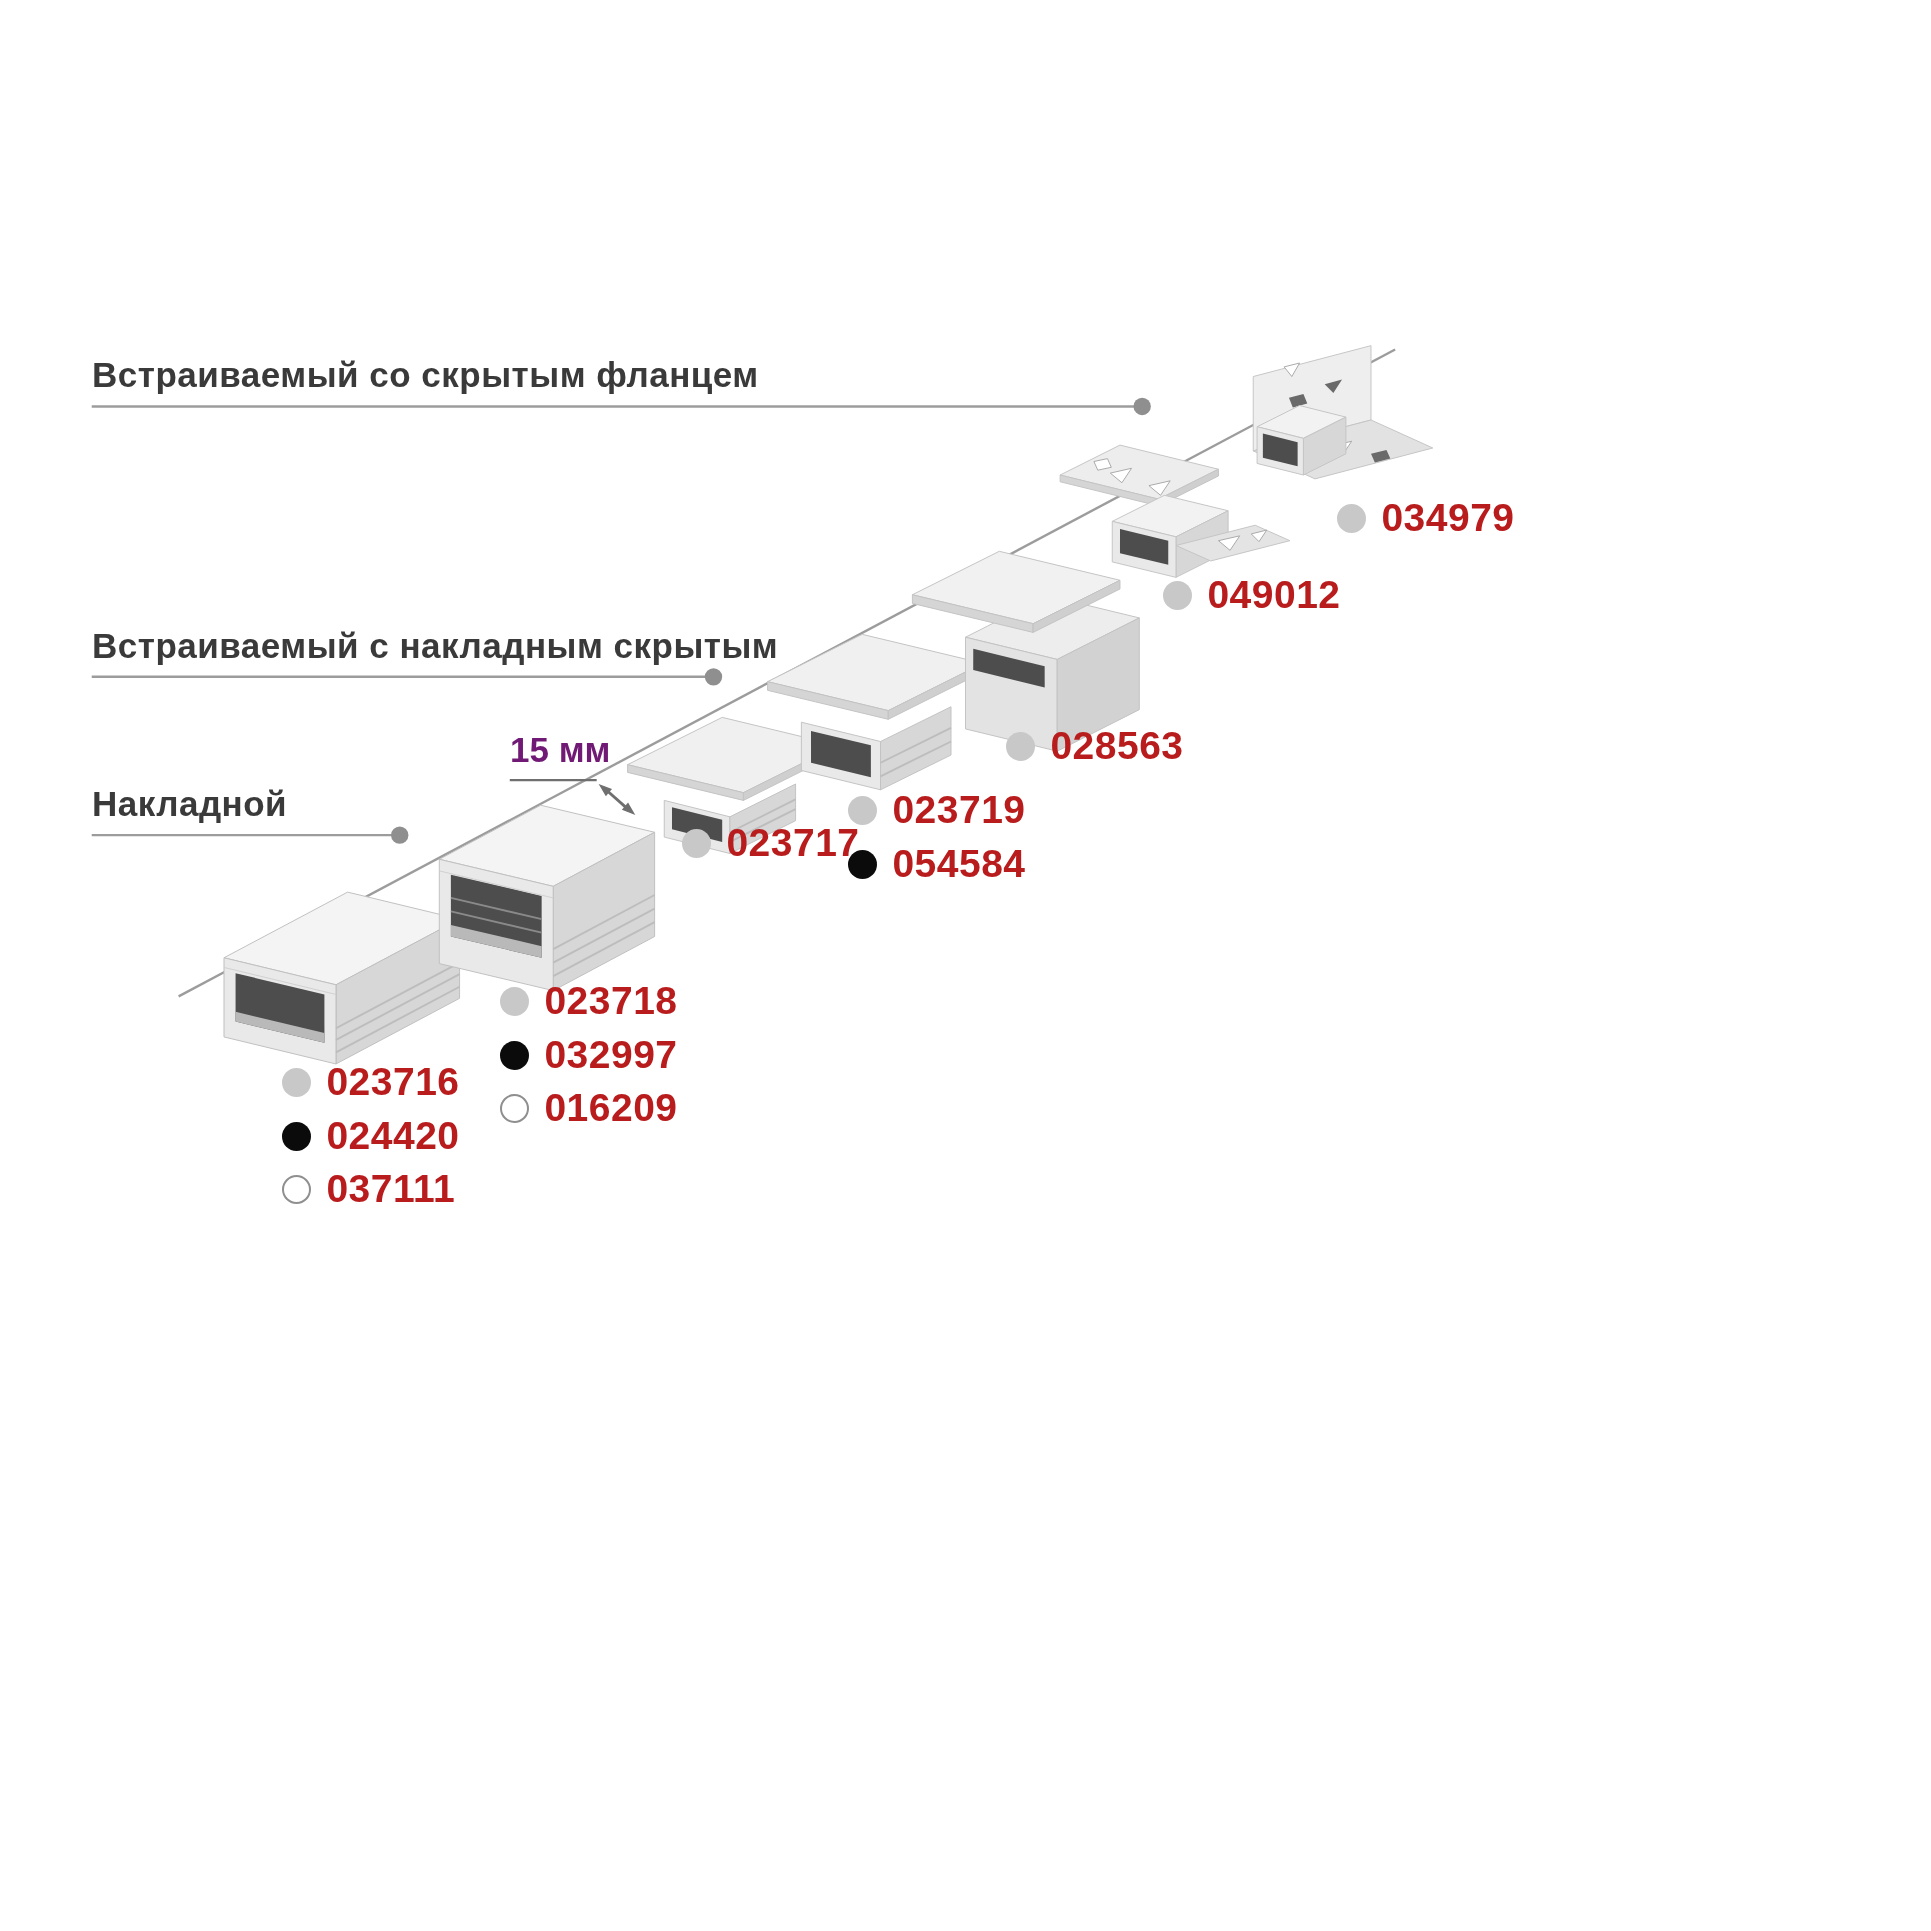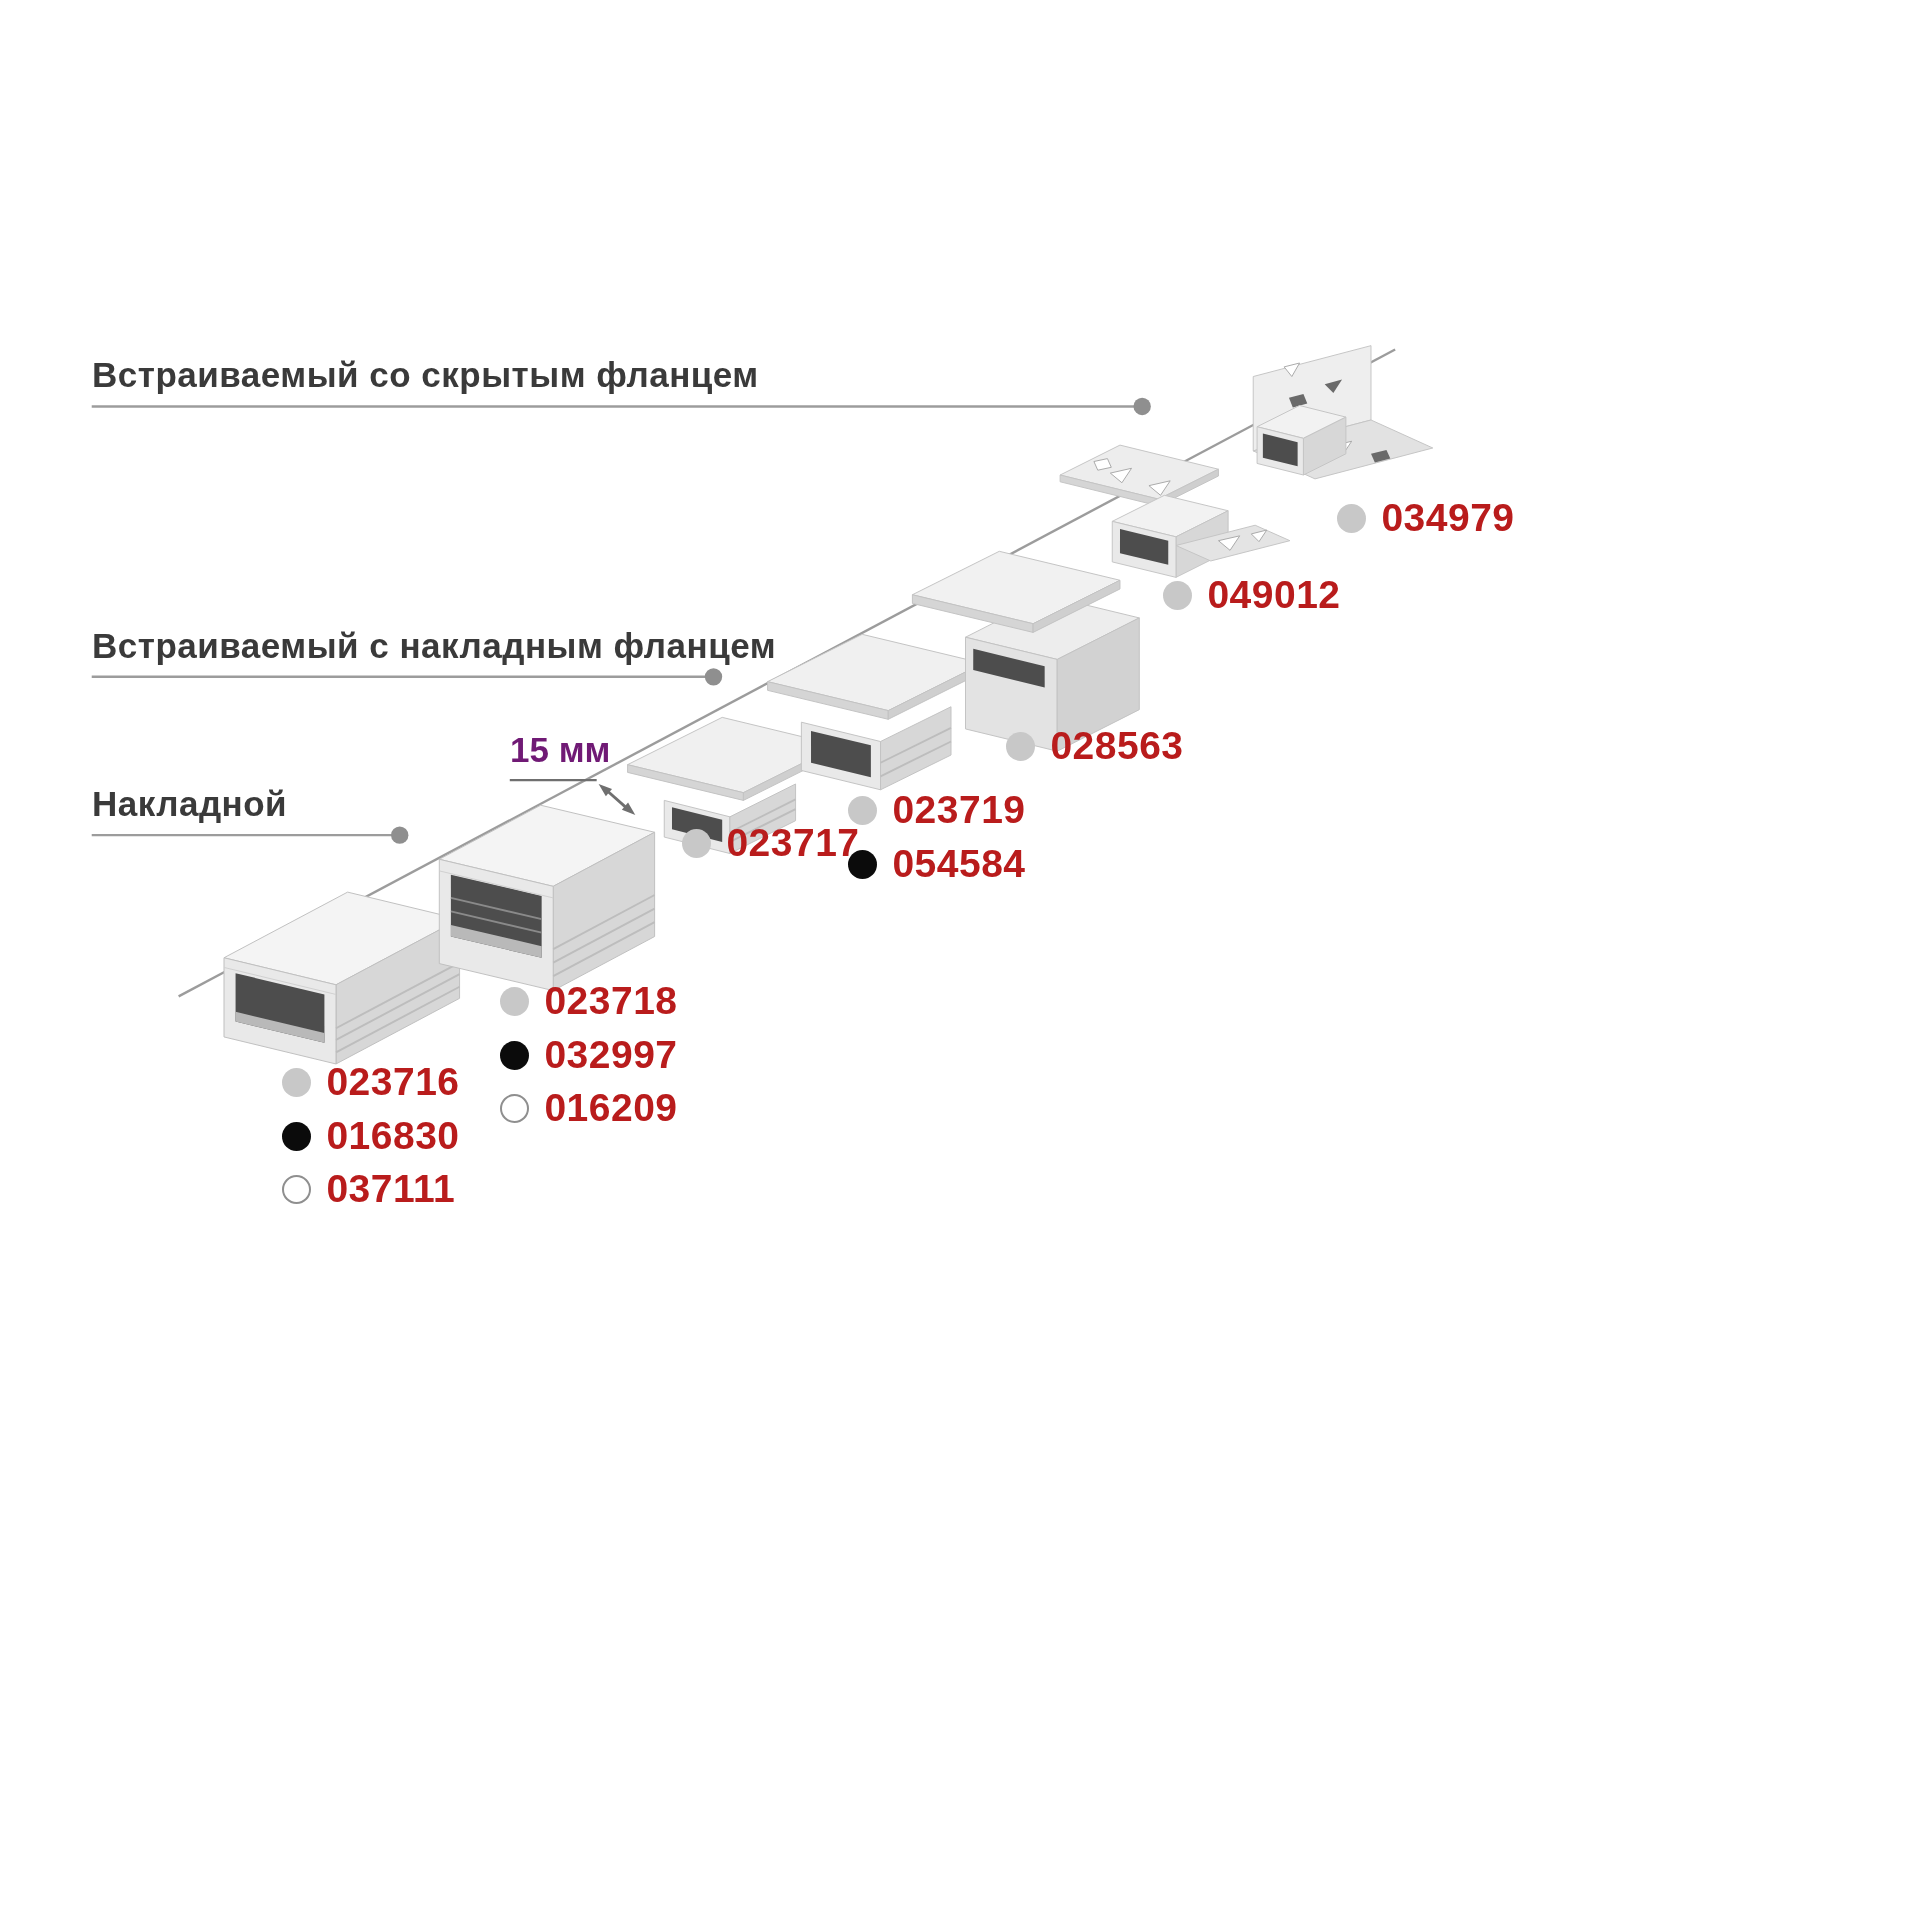--- a/index.html
+++ b/index.html
@@ -164,34 +164,34 @@
 
       <polygon points="1302,442 1350,454 1394,432 1346,420" fill="#f2f2f2"></polygon>
       <polygon points="1350,454 1394,432 1394,470 1350,492" fill="#d7d7d7"></polygon>
       <polygon points="1302,442 1350,454 1350,492 1302,480" fill="#e9e9e9"></polygon>
       <polygon points="1308,449 1344,458 1344,483 1308,474" fill="#4d4d4d" stroke="none"></polygon>
     </g>
   </svg>
 
   <div class="category-label" style="left:92px;top:355px;">Встраиваемый со скрытым фланцем</div>
 
-  <div class="category-label" style="left:92px;top:626px;">Встраиваемый с накладным фланцем</div>
+  <div class="category-label" style="left:92px;top:626px;">Встраиваемый с накладным скрытым</div>
 
   <div class="category-label" style="left:92px;top:784px;">Накладной</div>
 
   <div class="dimension-label" style="left:510px;top:730px;">15 мм</div>
 
   <div class="code-group" style="left:282px;top:1062px;">
     <div class="code-row">
       <span class="dot dot-gray"></span>
       <span class="code">023716</span>
     </div>
     <div class="code-row">
       <span class="dot dot-black"></span>
-      <span class="code">016830</span>
+      <span class="code">024420</span>
     </div>
     <div class="code-row">
       <span class="dot dot-white"></span>
       <span class="code">037111</span>
     </div>
   </div>
 
   <div class="code-group" style="left:500px;top:981px;">
     <div class="code-row">
       <span class="dot dot-gray"></span>

